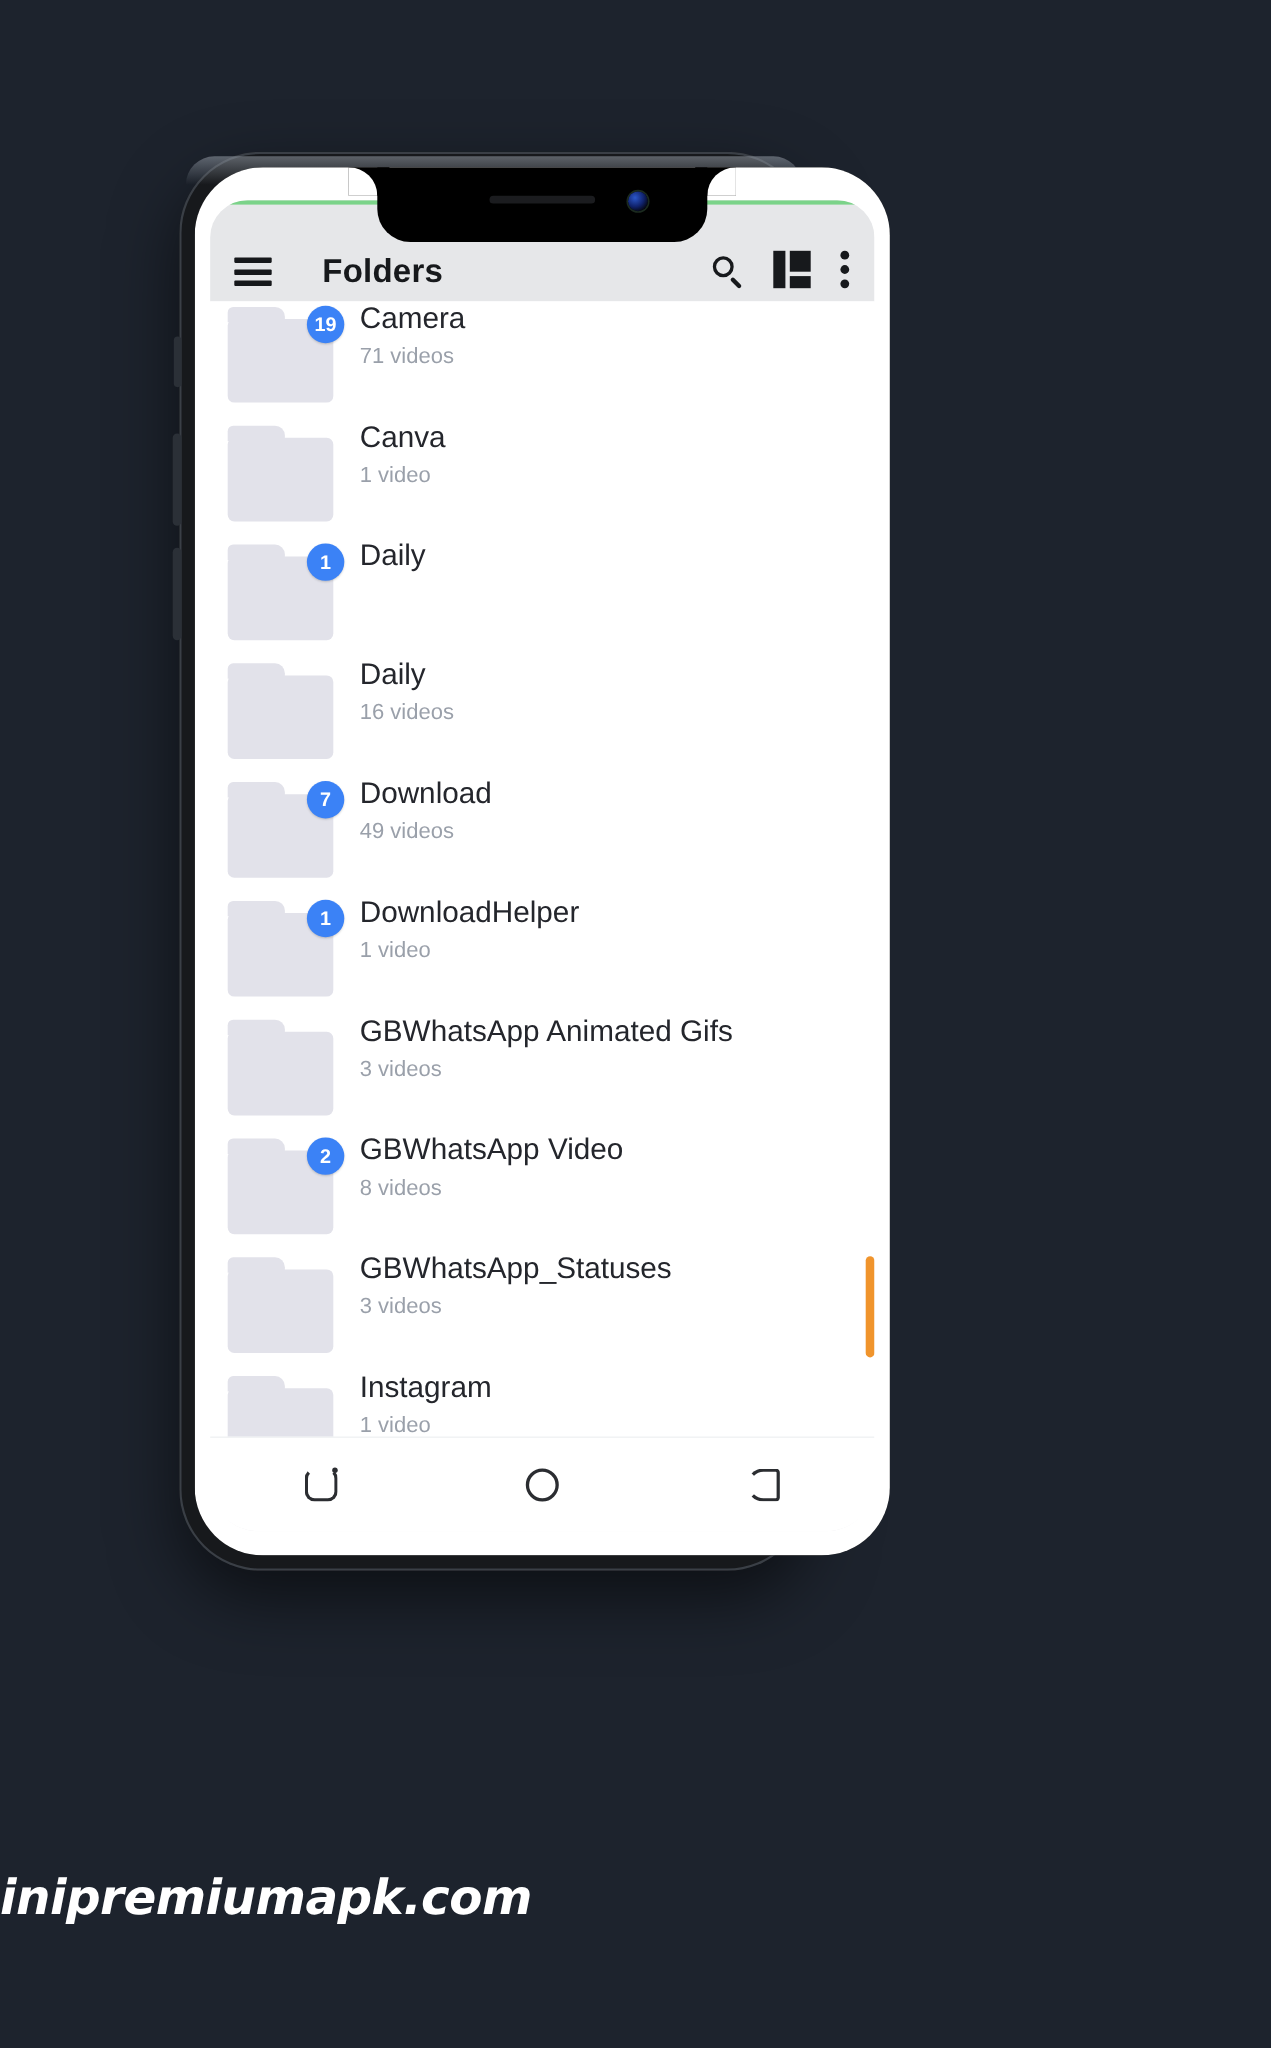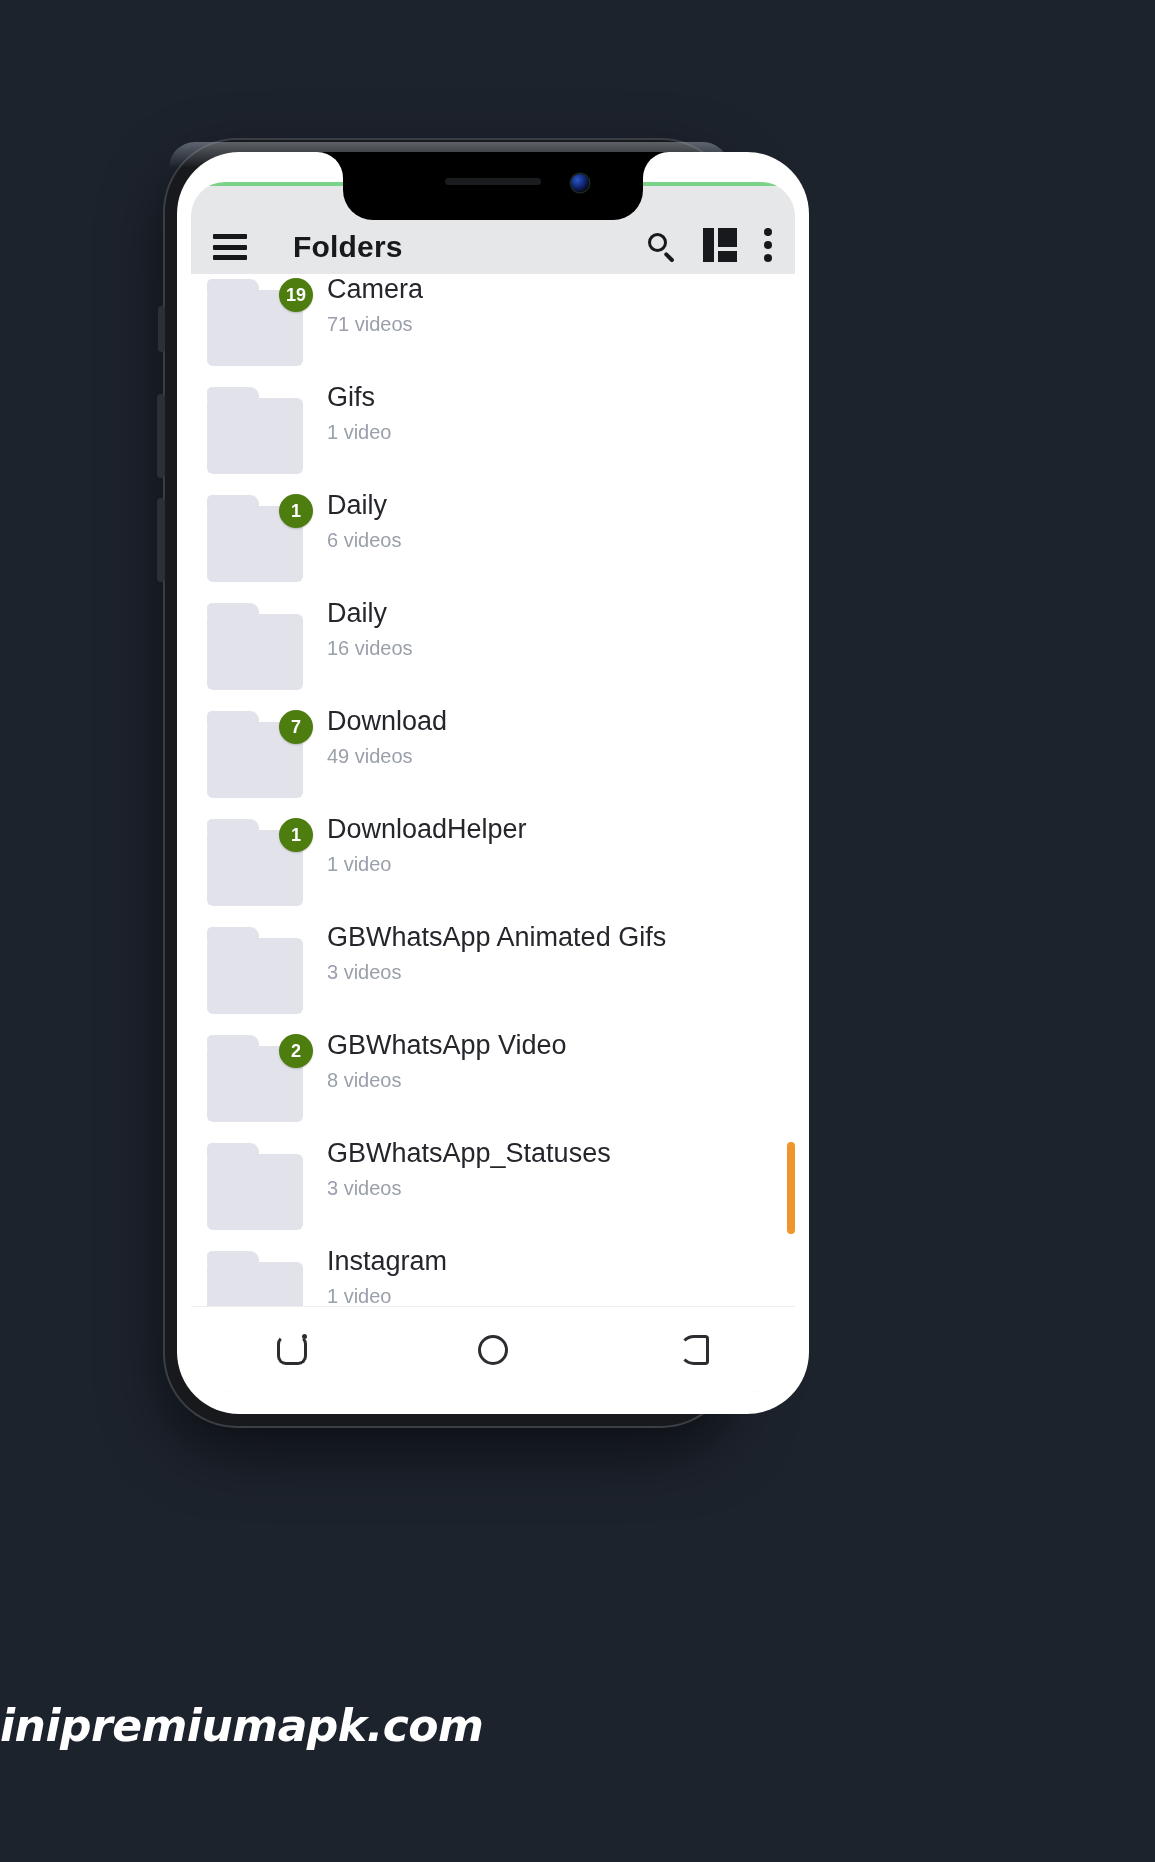--- a/index.html
+++ b/index.html
@@ -128,21 +128,21 @@
     position: absolute; left: 6px; top: 12px; width: 96px; height: 76px;
     background: #e2e2ea; border-radius: 6px;
   }
   .folder::before {
     content: ""; position: absolute; left: 0; top: -11px; width: 52px; height: 14px;
     background: #e2e2ea; border-radius: 5px 9px 0 0;
   }
   .badge {
     position: absolute; right: -4px; top: 0;
     min-width: 34px; height: 34px; padding: 0 6px;
-    border-radius: 17px; background: #4d7c0f;
+    border-radius: 17px; background: #3b82f6;
     color: #fff; font-size: 18px; font-weight: bold;
     display: flex; align-items: center; justify-content: center;
     z-index: 3; box-shadow: 0 1px 2px rgba(0,0,0,.18);
   }
   .row-text { flex: 1 1 auto; padding-left: 18px; min-width: 0; }
   .row-title {
     font-size: 27px; color: #24262c; line-height: 1.16;
     white-space: nowrap; overflow: hidden;
   }
   .row-sub { font-size: 20px; color: #9aa0aa; margin-top: 8px; }
@@ -241,32 +241,31 @@
                 <div class="row-text">
                   <div class="row-title">Camera</div>
                   <div class="row-sub">71 videos</div>
                 </div>
               </div>
               <div class="row">
                 <div class="folder-wrap">
                   <div class="folder"></div>
                 </div>
                 <div class="row-text">
-                  <div class="row-title">Gifs</div>
+                  <div class="row-title">Canva</div>
                   <div class="row-sub">1 video</div>
                 </div>
               </div>
               <div class="row">
                 <div class="folder-wrap">
                   <div class="folder"></div>
                   <div class="badge">1</div>
                 </div>
                 <div class="row-text">
                   <div class="row-title">Daily</div>
-                  <div class="row-sub">6 videos</div>
                 </div>
               </div>
               <div class="row">
                 <div class="folder-wrap">
                   <div class="folder"></div>
                 </div>
                 <div class="row-text">
                   <div class="row-title">Daily</div>
                   <div class="row-sub">16 videos</div>
                 </div>

